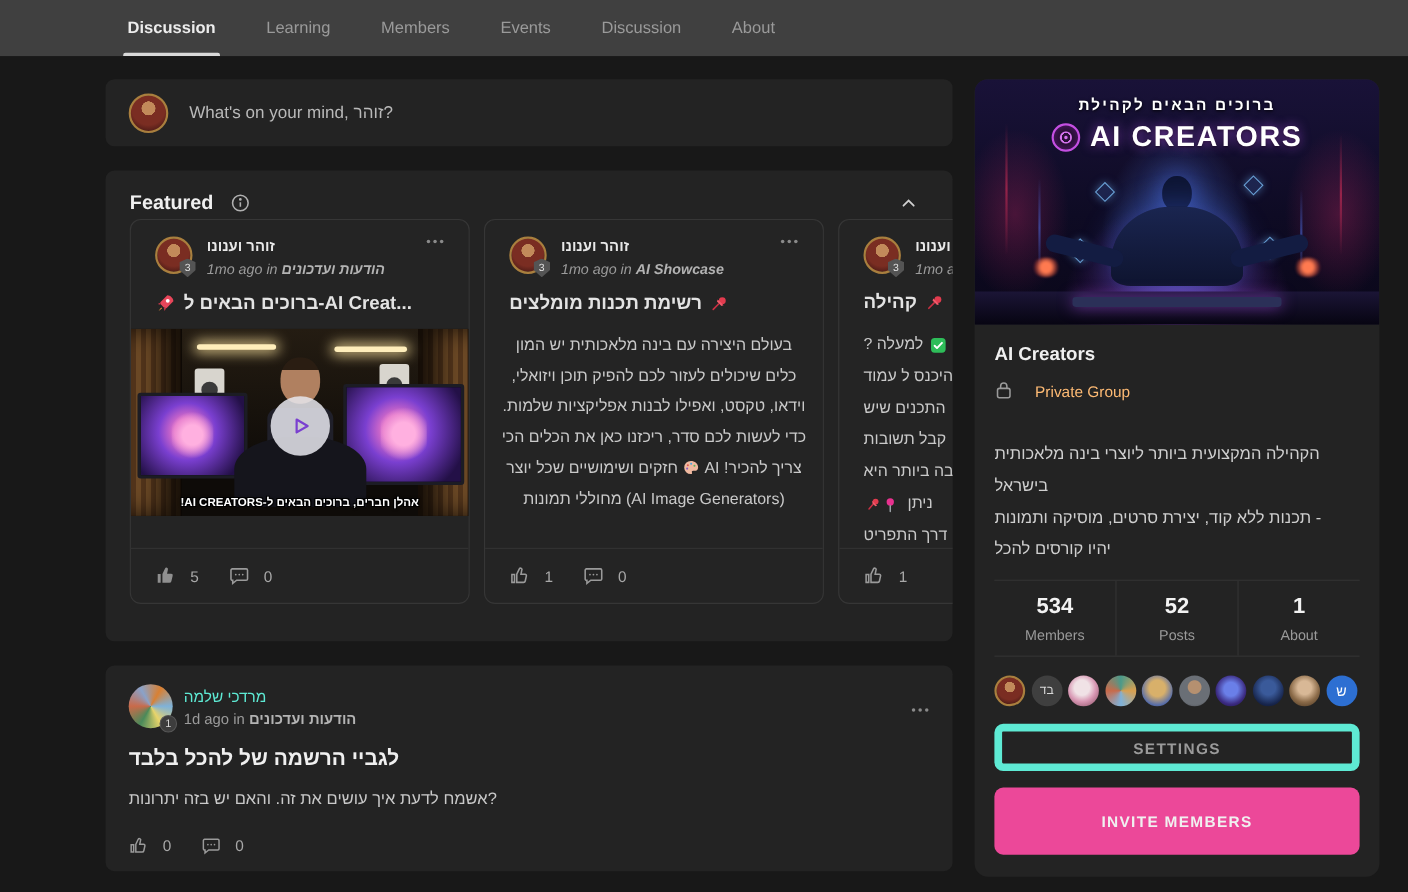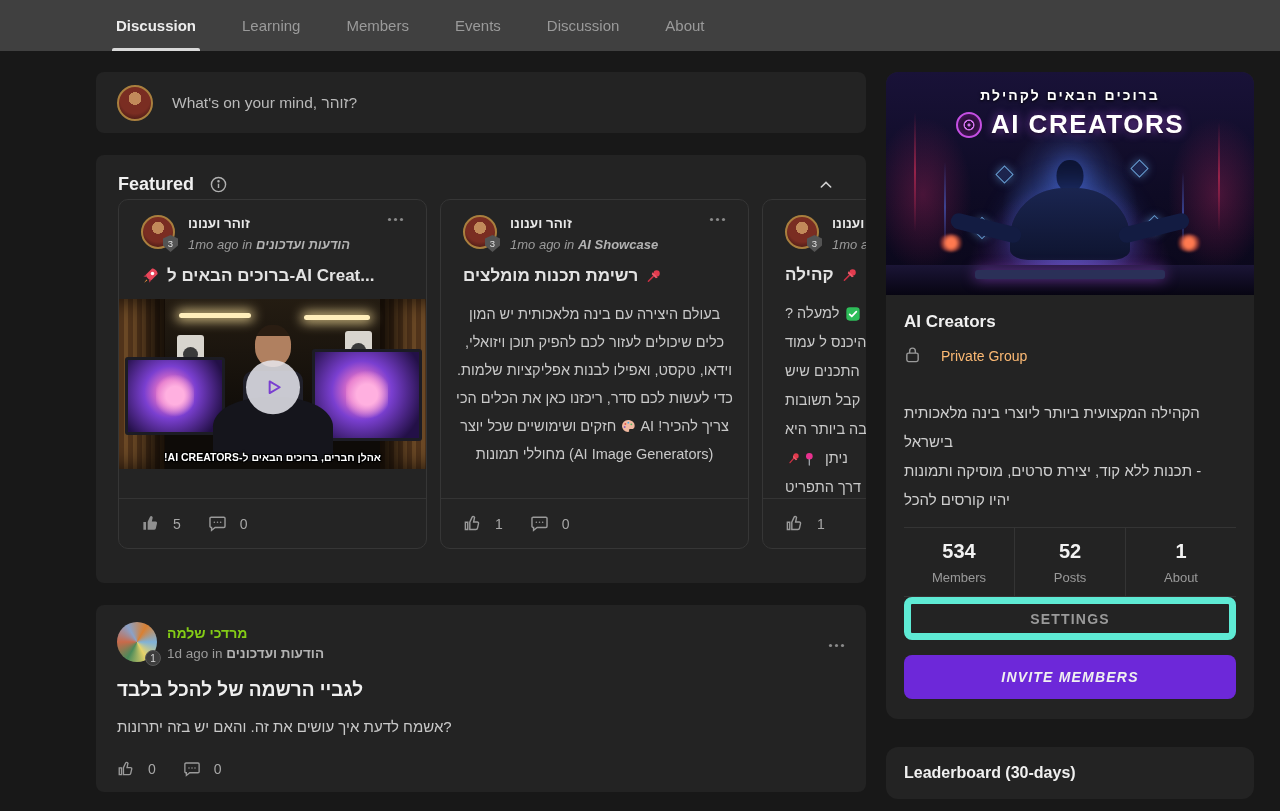--- a/index.html
+++ b/index.html
@@ -77,21 +77,21 @@
   .fbody .inline-emoji { display:inline-block; vertical-align:-3px; }
 
   
   .fbody3 { margin-top:14px; font-size:14.5px; line-height:29px; color:#c9c9c9; overflow:hidden; }
   .frag-line { display:flex; align-items:center; gap:6px; white-space:nowrap; }
 
   
   .post-card { height:187px; padding:17px 21px 0; display:flex; flex-direction:column; cursor:pointer; }
   .phead { display:flex; gap:10px; }
   .phead .avatar { width:40px; height:40px; }
-  .pauthor { font-size:14px; font-weight:700; color:#84cc16; margin-bottom:7px; }
+  .pauthor { font-size:14px; font-weight:400; color:#5eead4; margin-bottom:7px; }
   .pmeta { font-size:13.5px; color:#9b9b9b; }
   .pmeta b { color:#b3b3b3; }
   .ptitle { margin-top:17px; font-size:19px; font-weight:700; color:#efefef; }
   .pbody { margin-top:17px; font-size:15px; color:#c9c9c9; }
   .pfoot { margin-top:auto; padding-bottom:14px; display:flex; align-items:center; }
 
   
   .sidebar { width:368px; flex-shrink:0; }
   .scard { background:#232323; border-radius:12px; overflow:hidden; }
 
@@ -143,21 +143,21 @@
   .v4 { background:conic-gradient(#4a9a8a,#d9a050,#7fb2d9,#c96a4a,#4a9a8a); }
   .v5 { background:radial-gradient(circle at 50% 42%, #d8b06a 0 34%, #5a6fa8 70%, #25335e); }
   .v6 { background:radial-gradient(circle at 50% 38%, #b59070 0 26%, #6a6f76 30% 70%, #3c3f44); }
   .v7 { background:radial-gradient(circle at 50% 45%, #6a7fe8 0 30%, #3b2a80 65%, #140d36); }
   .v8 { background:radial-gradient(circle at 50% 40%, #3a5a9a 0 30%, #17254c 70%, #0b1227); }
   .v9 { background:radial-gradient(circle at 50% 40%, #d8b896 0 28%, #8a6a48 60%, #3e2d1c); }
   .v10 { background:#2d6fd2; color:#fff; font-size:13px; }
   .btn { height:43px; border-radius:8px; display:flex; align-items:center; justify-content:center;
          font-size:14px; font-weight:700; letter-spacing:1.2px; cursor:pointer; }
   .btn-settings { border:7px solid #5eead4; color:#9a9a9a; margin-bottom:15px; background:transparent; }
-  .btn-invite { background:#6d28d9; color:#f0f0f0; height:44px;font-style:italic; }
+  .btn-invite { background:#ec4899; color:#f0f0f0; height:61px; }
 
   .leader-card { margin-top:28px; padding:17px 18px; }
   .leader-title { font-size:16px; font-weight:700; color:#f0f0f0; }
 
   svg { display:block; }
 </style>
 </head>
 <body>
 
 <div class="topnav">
@@ -522,20 +522,32 @@
           <div class="stat">
             <div class="stat-num">52</div>
             <div class="stat-lab">Posts</div>
           </div>
           <div class="stat">
             <div class="stat-num">1</div>
             <div class="stat-lab">About</div>
           </div>
         </div>
 
+        <div class="savatars">
+          <div class="mav v1"></div>
+          <div class="mav v2">בד</div>
+          <div class="mav v3"></div>
+          <div class="mav v4"></div>
+          <div class="mav v5"></div>
+          <div class="mav v6"></div>
+          <div class="mav v7"></div>
+          <div class="mav v8"></div>
+          <div class="mav v9"></div>
+          <div class="mav v10">ש</div>
+        </div>
 
         <div class="btn btn-settings">SETTINGS</div>
         <div class="btn btn-invite">INVITE MEMBERS</div>
       </div>
     </div>
 
     <div class="scard leader-card">
       <div class="leader-title">Leaderboard (30-days)</div>
     </div>
   </div>

